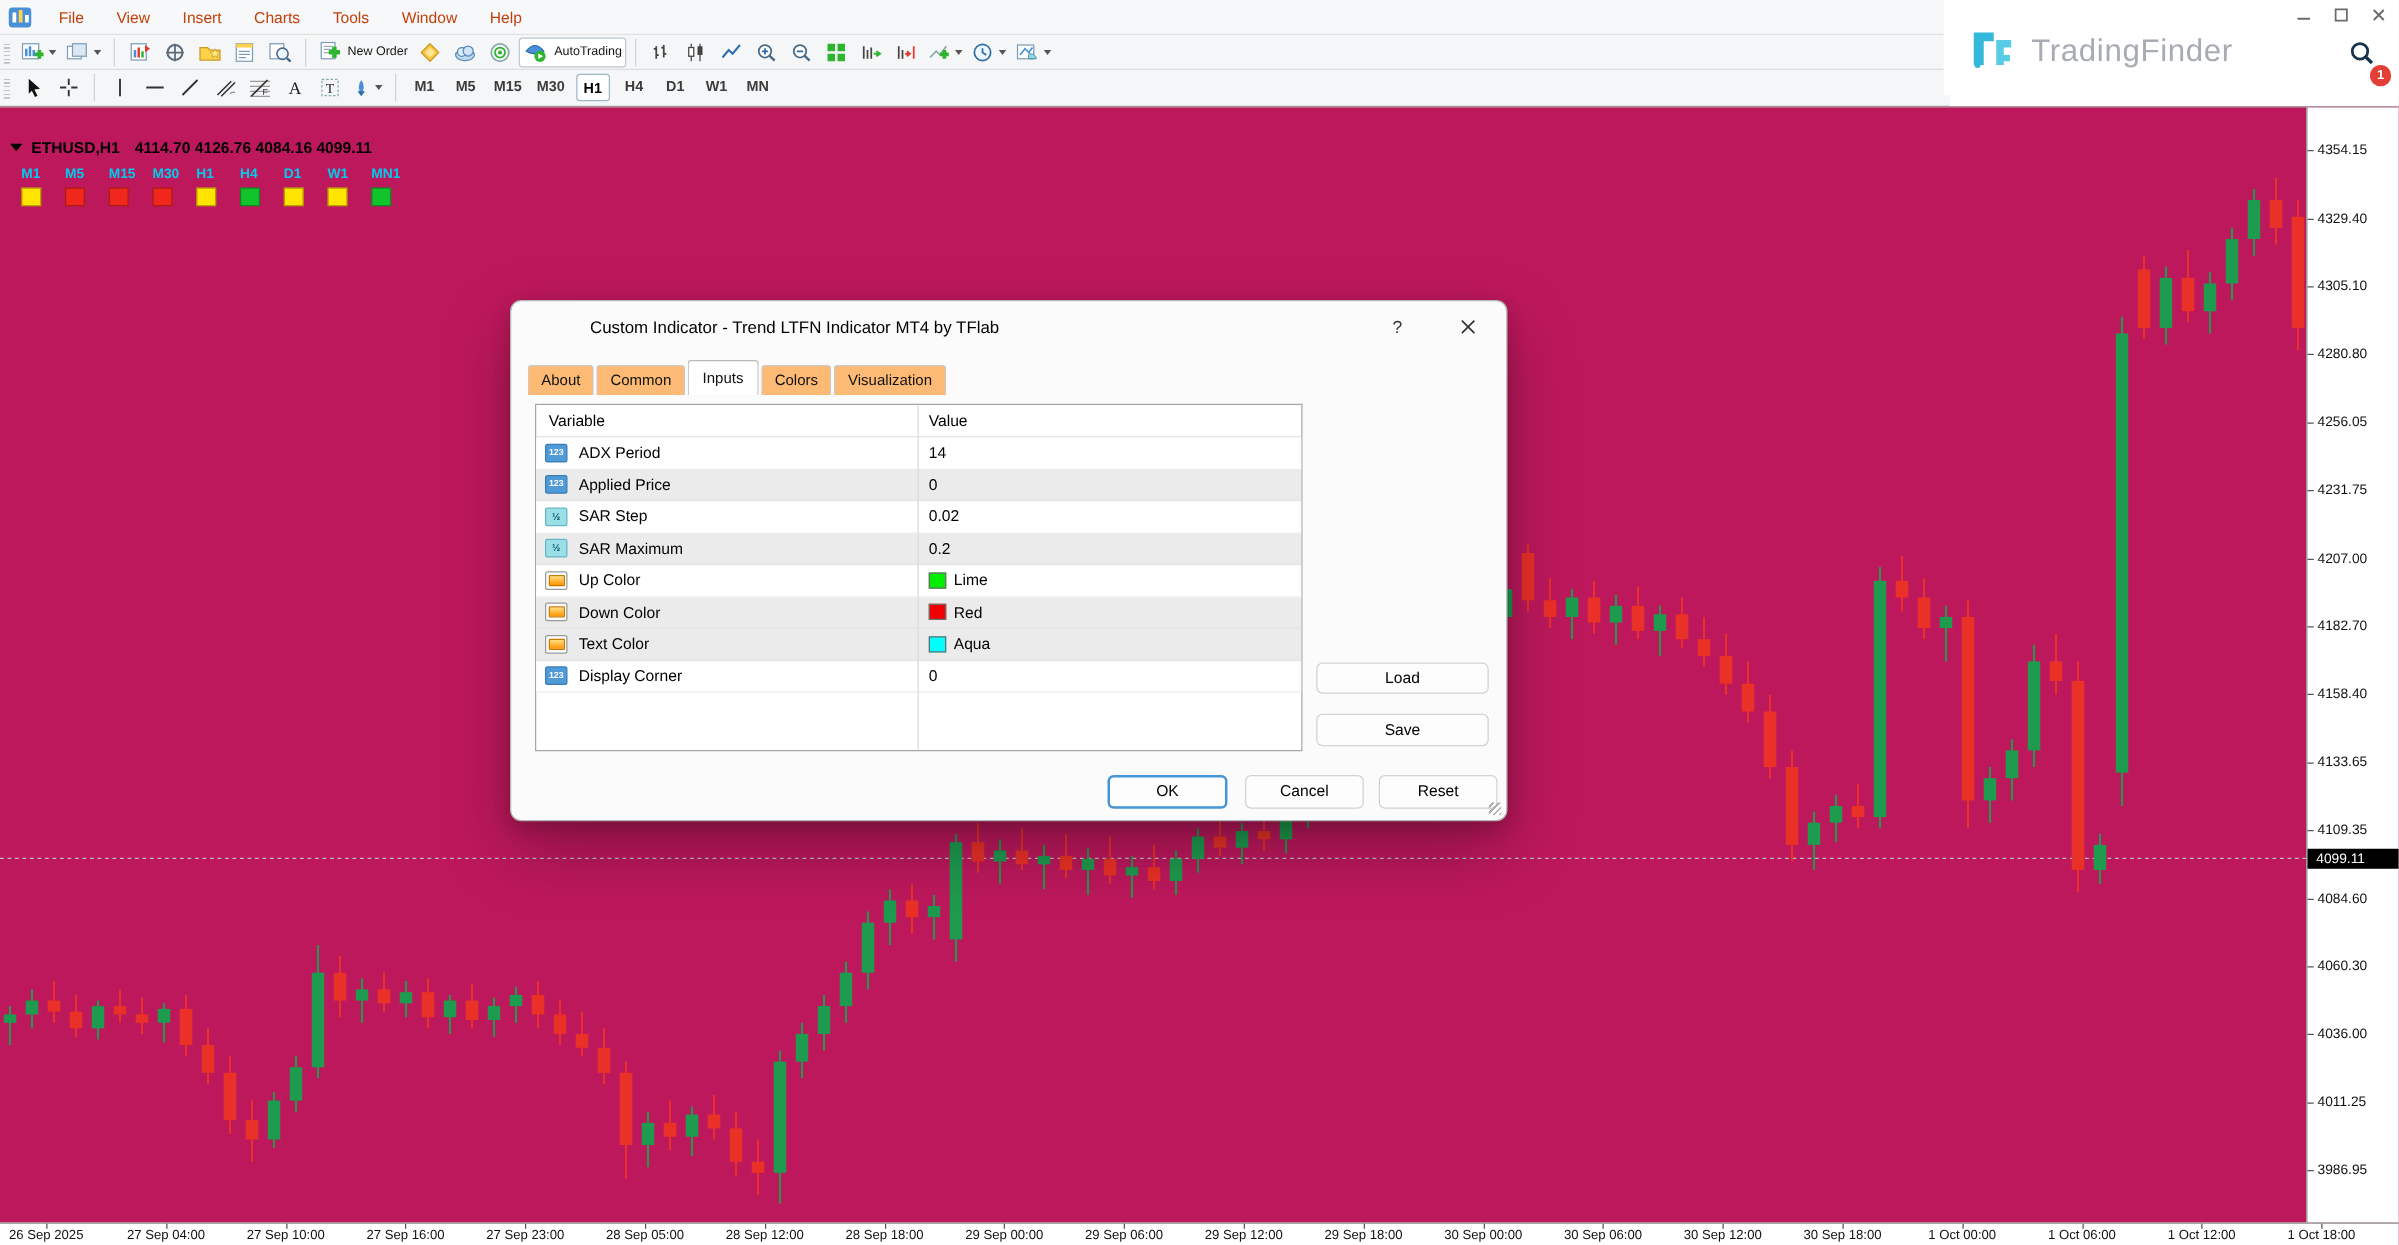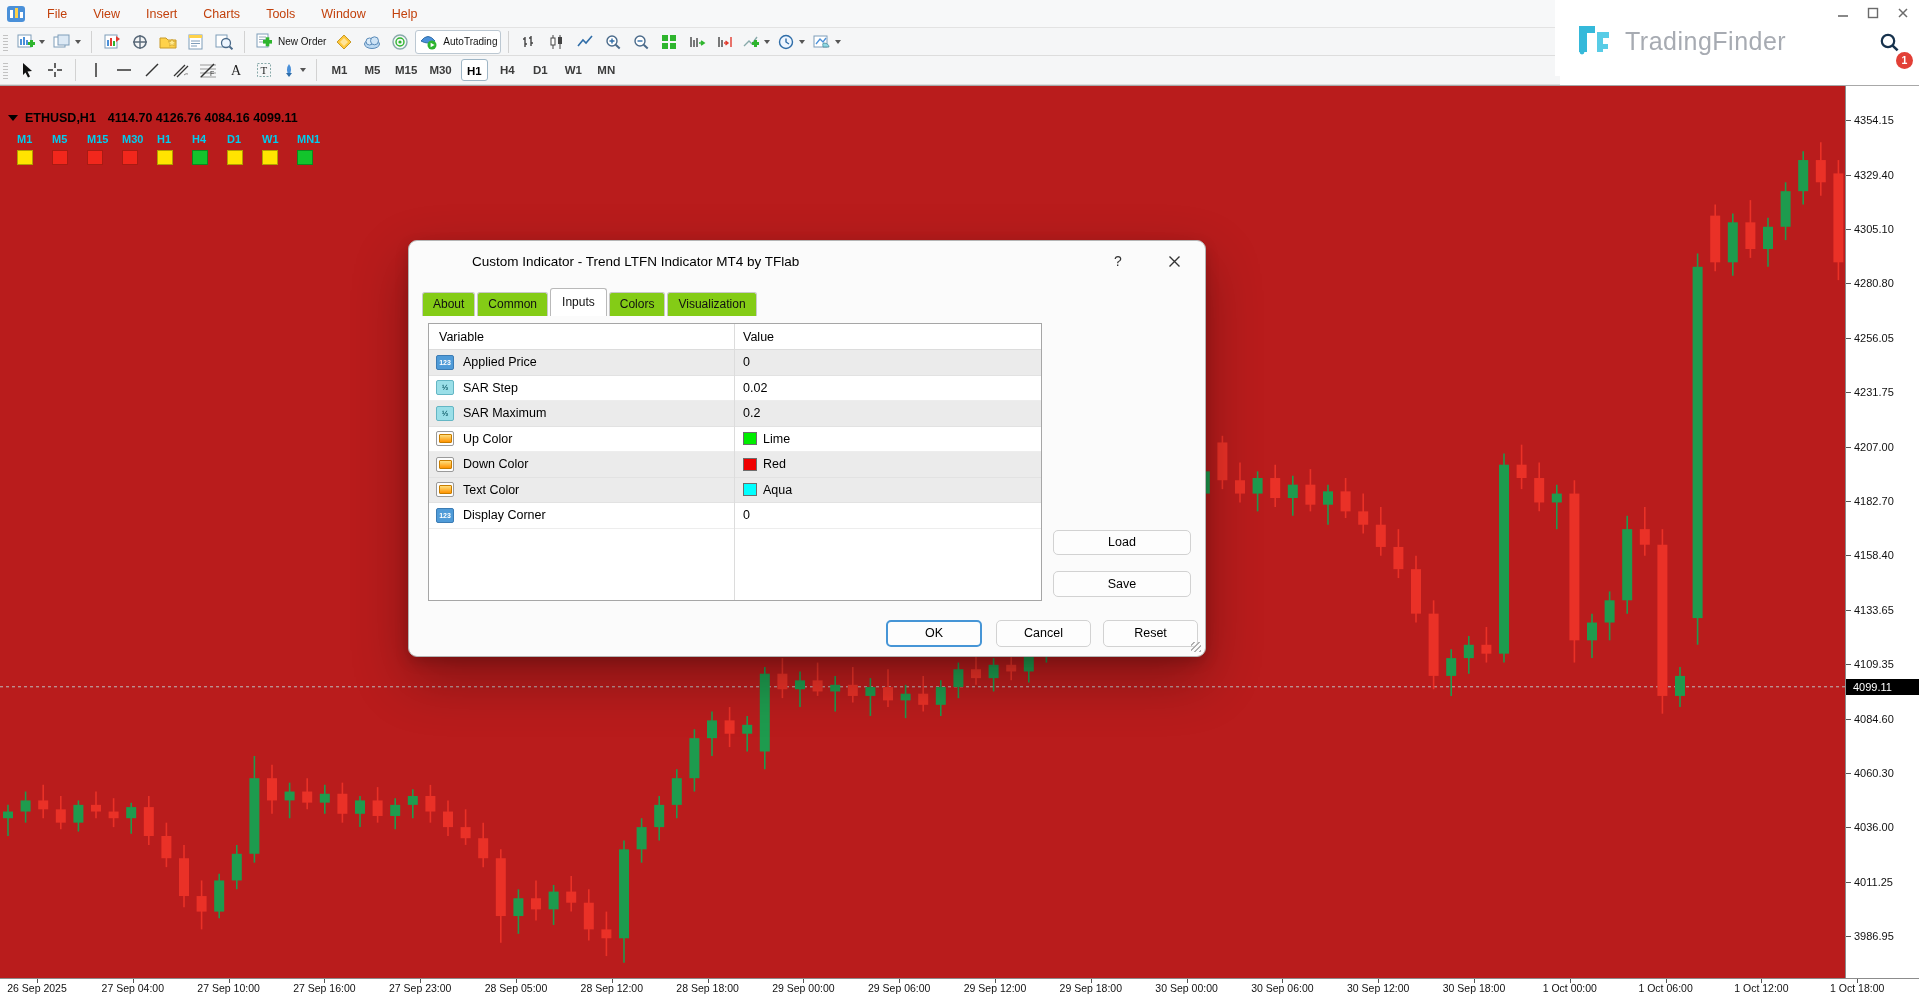--- a/index.html
+++ b/index.html
@@ -37,21 +37,21 @@
 
   
   .brand-panel { position:absolute; top:0; right:0; width:364px; height:76px; background:#fff; z-index:50; }
   .brand-row { position:absolute; left:18px; top:18px; display:flex; align-items:center; }
   .brand-name { font-size:25px; color:#a7abb2; letter-spacing:.5px; margin-left:10px; }
   .search-ic { position:absolute; right:18px; top:32px; }
   .badge { position:absolute; right:6px; top:52px; width:17px; height:17px; border-radius:50%;
     background:#e23f36; color:#fff; font-size:10.5px; font-weight:bold; text-align:center; line-height:17px; }
 
   
-  .chart-area { position:absolute; top:85px; left:0; width:1919px; height:911px; background:#b91c1c;
+  .chart-area { position:absolute; top:85px; left:0; width:1919px; height:911px; background:#be185d;
     border-top:1px solid #a8a8a8; }
   #candles { position:absolute; left:0; top:0; }
   .symbol-line { position:absolute; left:8px; top:25px; font-size:12.5px; font-weight:bold;
     color:#000; display:flex; align-items:center; }
   .sym-tri { width:0; height:0; border-left:5px solid transparent; border-right:5px solid transparent;
     border-top:6px solid #000; margin-right:7px; }
   .sym-ohlc { margin-left:12px; font-weight:bold; }
   .ind-row { position:absolute; left:17px; top:47px; display:flex; }
   .ind-cell { width:35px; display:flex; flex-direction:column; align-items:flex-start; }
   .ind-label { font-size:11px; font-weight:bold; color:#00ccee; height:14px; }
@@ -69,21 +69,21 @@
 
   
   .dialog { position:absolute; left:408px; top:240px; width:798px; height:417px; background:#fbfbfb;
     border:1px solid #b5b5b5; border-radius:9px; z-index:100;
     box-shadow:0 22px 55px rgba(0,0,0,.30), 0 5px 14px rgba(0,0,0,.16); }
   .dlg-title { position:absolute; left:19px; top:13px; font-size:13.5px; color:#000;margin-left:44px; }
   .dlg-help { position:absolute; right:78px; top:12px; font-size:14px; color:#333; width:18px; text-align:center; }
   .dlg-close { position:absolute; right:22px; top:11px; width:18px; height:18px; display:flex;
     align-items:center; justify-content:center; }
   .tabs { position:absolute; left:13px; top:49px; display:flex; align-items:flex-end; height:26px; }
-  .tab { background:#84cc16; border:1px solid #c9c9c9; border-bottom:none; border-radius:3px 3px 0 0;
+  .tab { background:#fdba74; border:1px solid #c9c9c9; border-bottom:none; border-radius:3px 3px 0 0;
     font-size:12px; color:#111; padding:4px 10px 5px; margin-right:2px; }
   .tab.active { background:#fff; padding:6px 11px 7px; border-color:#b9b9b9; position:relative; z-index:2; }
   .tbl { position:absolute; left:19px; top:82px; width:614px; height:278px; border:1px solid #a6a6a6;
     background:#fff; }
   .tbl::after { content:''; position:absolute; left:305px; top:0; bottom:0; width:1px; background:#dcdcdc; }
   .tbl-head { display:flex; height:26px; line-height:26px; font-size:12.5px; color:#000;
     border-bottom:1px solid #dcdcdc; }
   .th-var { width:305px; padding-left:10px; }
   .th-val { padding-left:9px; }
   .drow { position:relative; display:flex; align-items:center; height:25.5px; background:#fff;
@@ -745,20 +745,27 @@
         <div class="tab active">Inputs</div>
         <div class="tab">Colors</div>
         <div class="tab">Visualization</div>
       </div>
     <div class="tbl">
       <div class="tbl-head">
         <div class="th-var">Variable</div>
         <div class="th-val">Value</div>
       </div>
       <div id="rows">
+          <div class="drow">
+            <div class="ricon int">123</div>
+            <div class="rlabel">ADX Period</div>
+            <div class="rvalue">
+              <span>14</span>
+            </div>
+          </div>
           <div class="drow alt">
             <div class="ricon int">123</div>
             <div class="rlabel">Applied Price</div>
             <div class="rvalue">
               <span>0</span>
             </div>
           </div>
           <div class="drow">
             <div class="ricon dbl">½</div>
             <div class="rlabel">SAR Step</div>

